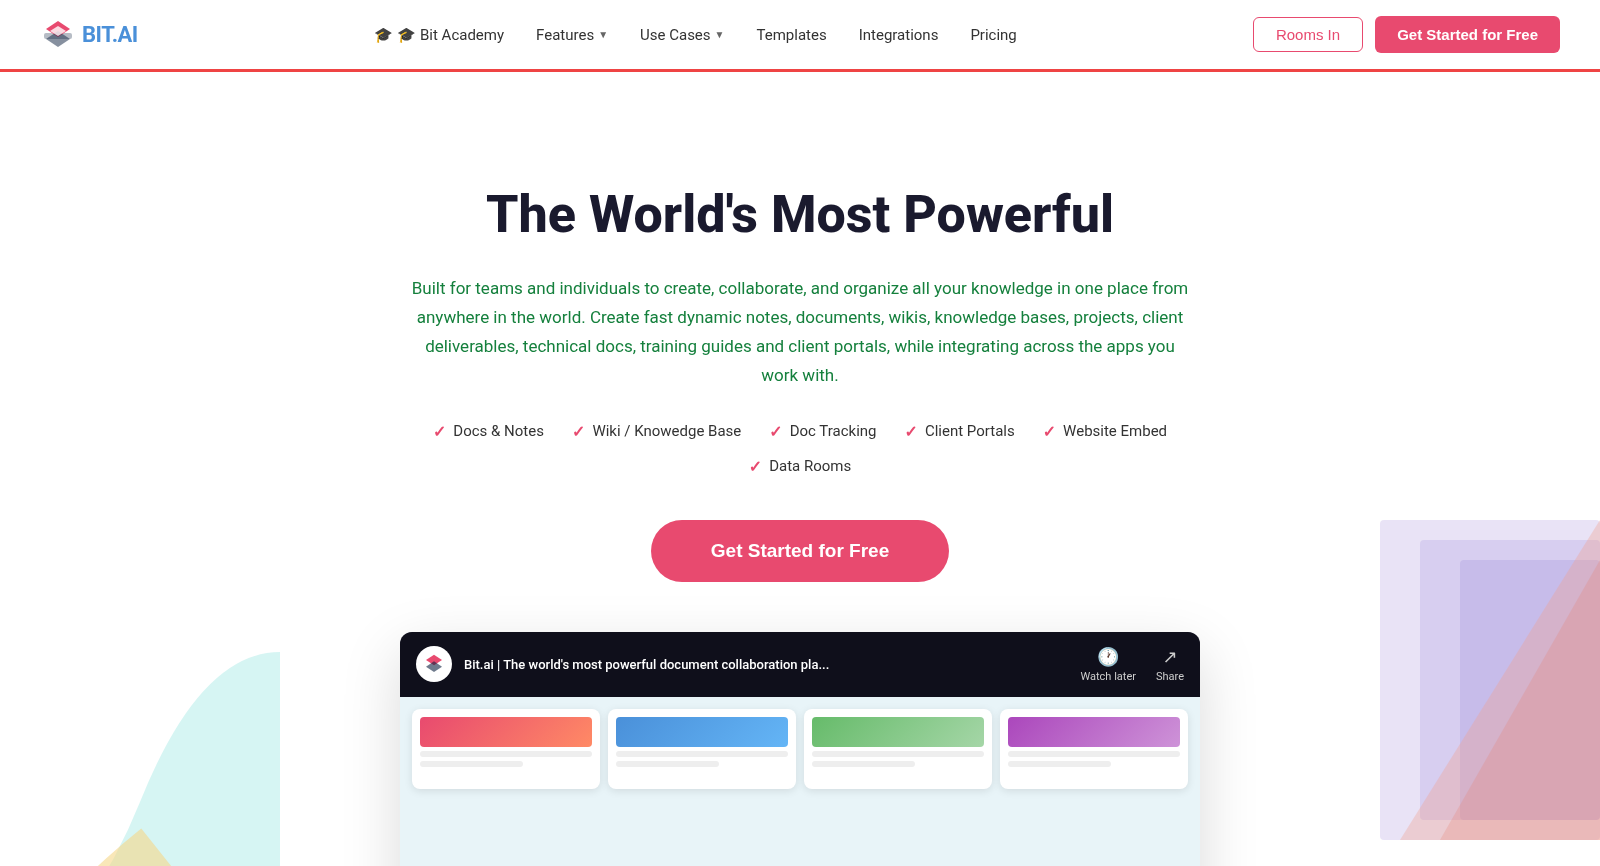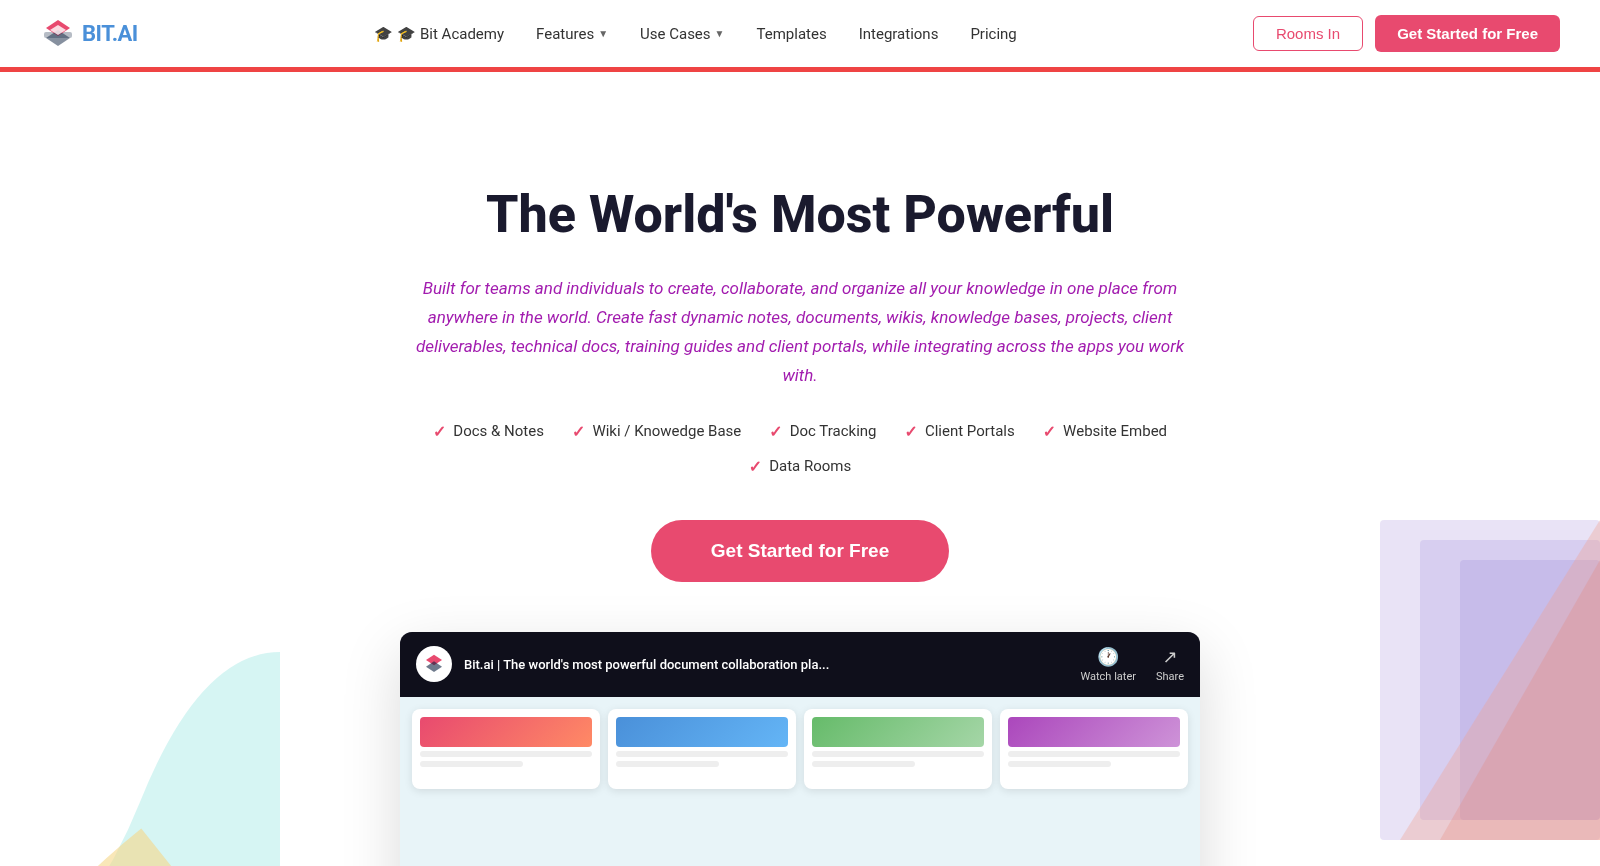--- a/index.html
+++ b/index.html
@@ -1,21 +1,21 @@
 <!DOCTYPE html>
 <html><head>
   <meta charset="utf-8">
   <style>
     * { margin: 0; padding: 0; box-sizing: border-box; }
     body { font-family: -apple-system, BlinkMacSystemFont, 'Segoe UI', Roboto, sans-serif; background: #fff; overflow-x: hidden; }
 
     
     nav {
       display: flex; align-items: center; justify-content: space-between;
-      padding: 0 40px; height: 72px; border-bottom: 5px solid #ef4444;
+      padding: 0 40px; height: 72px; border-bottom: 3px solid #ef4444;
       position: sticky; top: 0; background: #fff; z-index: 100;
     }
     .nav-logo { display: flex; align-items: center; gap: 6px; text-decoration: none; }
     .nav-logo-icon {
       width: 36px; height: 36px;
     }
     .nav-logo-text { font-size: 22px; font-weight: 700; color: #0d2240; letter-spacing: -0.5px; }
     .nav-logo-text span { color: #4a90d9; }
     .nav-links { display: flex; align-items: center; gap: 32px; }
     .nav-link {
@@ -38,23 +38,22 @@
     .hero {
       text-align: center; padding: 80px 40px 40px; max-width: 900px; margin: 0 auto;
       position: relative; z-index: 2;
     }
     .hero-title {
       font-size: 52px; font-weight: 800; color: #1a1a2e; line-height: 1.2;
       margin-bottom: 28px;
       margin-top: 32px;
     }
     .hero-subtitle {
-      font-size: 17px; color: #a21caf; line-height: 1.7; max-width: 780px;
+      font-size: 17px; color: #15803d; line-height: 1.7; max-width: 780px;
       margin: 0 auto 32px;
-      font-style: italic;
     }
     .features-list {
       display: flex; flex-wrap: wrap; justify-content: center; gap: 16px 28px;
       margin-bottom: 44px;
     }
     .feature-item {
       display: flex; align-items: center; gap: 7px; font-size: 15px; color: #333;
     }
     .check-icon { color: #e84a6f; font-size: 16px; font-weight: 700; }
 

